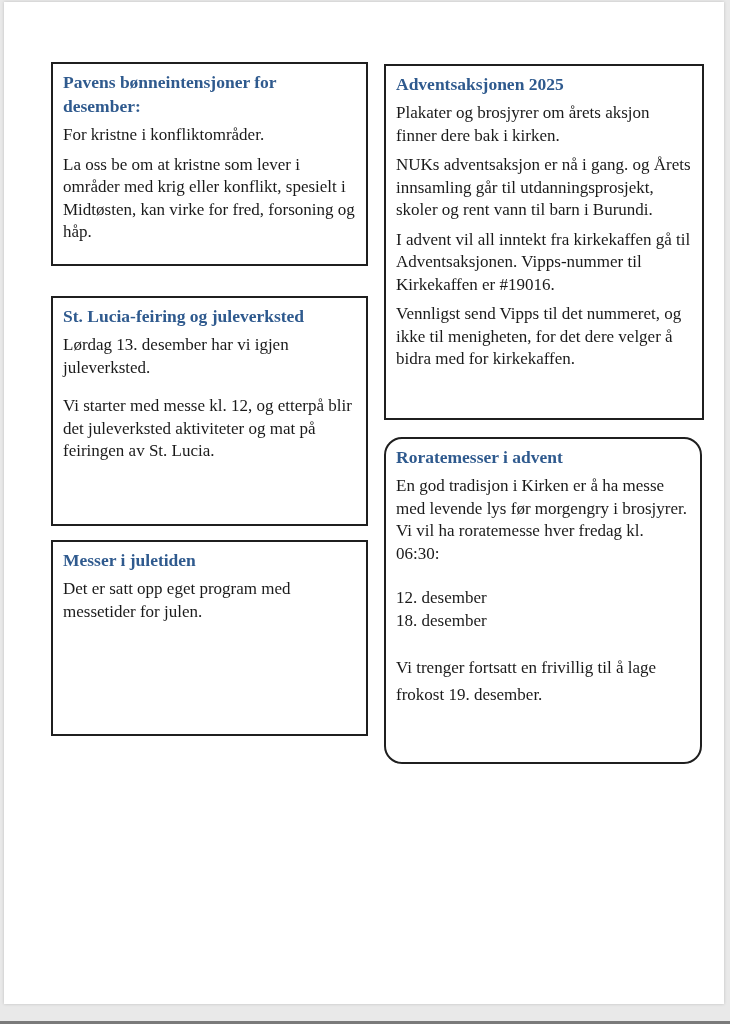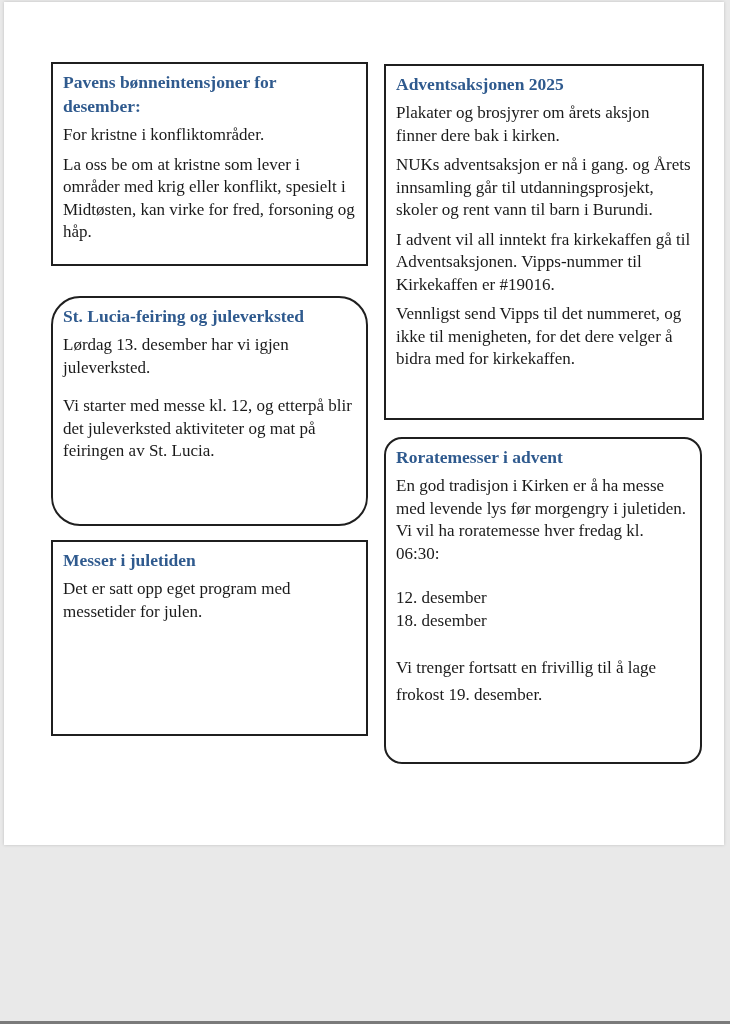--- a/index.html
+++ b/index.html
@@ -8,21 +8,21 @@
       width: 730px;
       height: 1024px;
       background: #e9e9e9;
       overflow: hidden;
     }
     .page {
       position: absolute;
       left: 4px;
       top: 2px;
       width: 720px;
-      height: 843px;
+      height: 1002px;
       background: #ffffff;
       box-shadow: 0 0 3px rgba(0,0,0,0.18);
     }
     .bottom-bar {
       position: absolute;
       left: 0;
       top: 1021px;
       width: 730px;
       height: 3px;
       background: #7a7a7a;
@@ -54,21 +54,21 @@
     .box p.tight {
       margin-bottom: 0;
     }
     .box p.bold {
       font-weight: normal;
       line-height: 27px;
     }
     .box .blank { height: 22px; }
 
     #box-pope     { left: 47px;  top: 60px;  width: 317px; height: 204px; }
-    #box-lucia    { left: 47px;  top: 294px; width: 317px; height: 230px; border-radius: 29px; }
+    #box-lucia    { left: 47px;  top: 294px; width: 317px; height: 230px; }
     #box-masses   { left: 47px;  top: 538px; width: 317px; height: 196px; }
     #box-advent   { left: 380px; top: 62px;  width: 320px; height: 356px; }
     #box-rorate   { left: 380px; top: 435px; width: 318px; height: 327px; border-radius: 18px; }
   </style>
 </head>
 <body>
 
 <div class="page">
 
   <div class="box" id="box-pope">
@@ -91,21 +91,21 @@
   <div class="box" id="box-advent">
     <h2>Adventsaksjonen 2025</h2>
     <p>Plakater og brosjyrer om årets aksjon finner dere bak i kirken.</p>
     <p>NUKs adventsaksjon er nå i gang. og Årets innsamling går til utdanningsprosjekt, skoler og rent vann til barn i Burundi.</p>
     <p>I advent vil all inntekt fra kirkekaffen gå til Adventsaksjonen. Vipps-nummer til Kirkekaffen er #19016.</p>
     <p>Vennligst send Vipps til det nummeret, og ikke til menigheten, for det dere velger å bidra med for kirkekaffen.</p>
   </div>
 
   <div class="box" id="box-rorate">
     <h2>Roratemesser i advent</h2>
-    <p class="tight">En god tradisjon i Kirken er å ha messe med levende lys før morgengry i juletiden.</p>
+    <p class="tight">En god tradisjon i Kirken er å ha messe med levende lys før morgengry i brosjyrer.</p>
     <p class="tight">Vi vil ha roratemesse hver fredag kl. 06:30:</p>
     <div class="blank"></div>
     <p class="tight">12. desember</p>
     <p class="tight">18. desember</p>
     <div class="blank"></div>
     <p class="bold tight">Vi trenger fortsatt en frivillig til å lage frokost 19. desember.</p>
   </div>
 
 </div>
 <div class="bottom-bar"></div>

